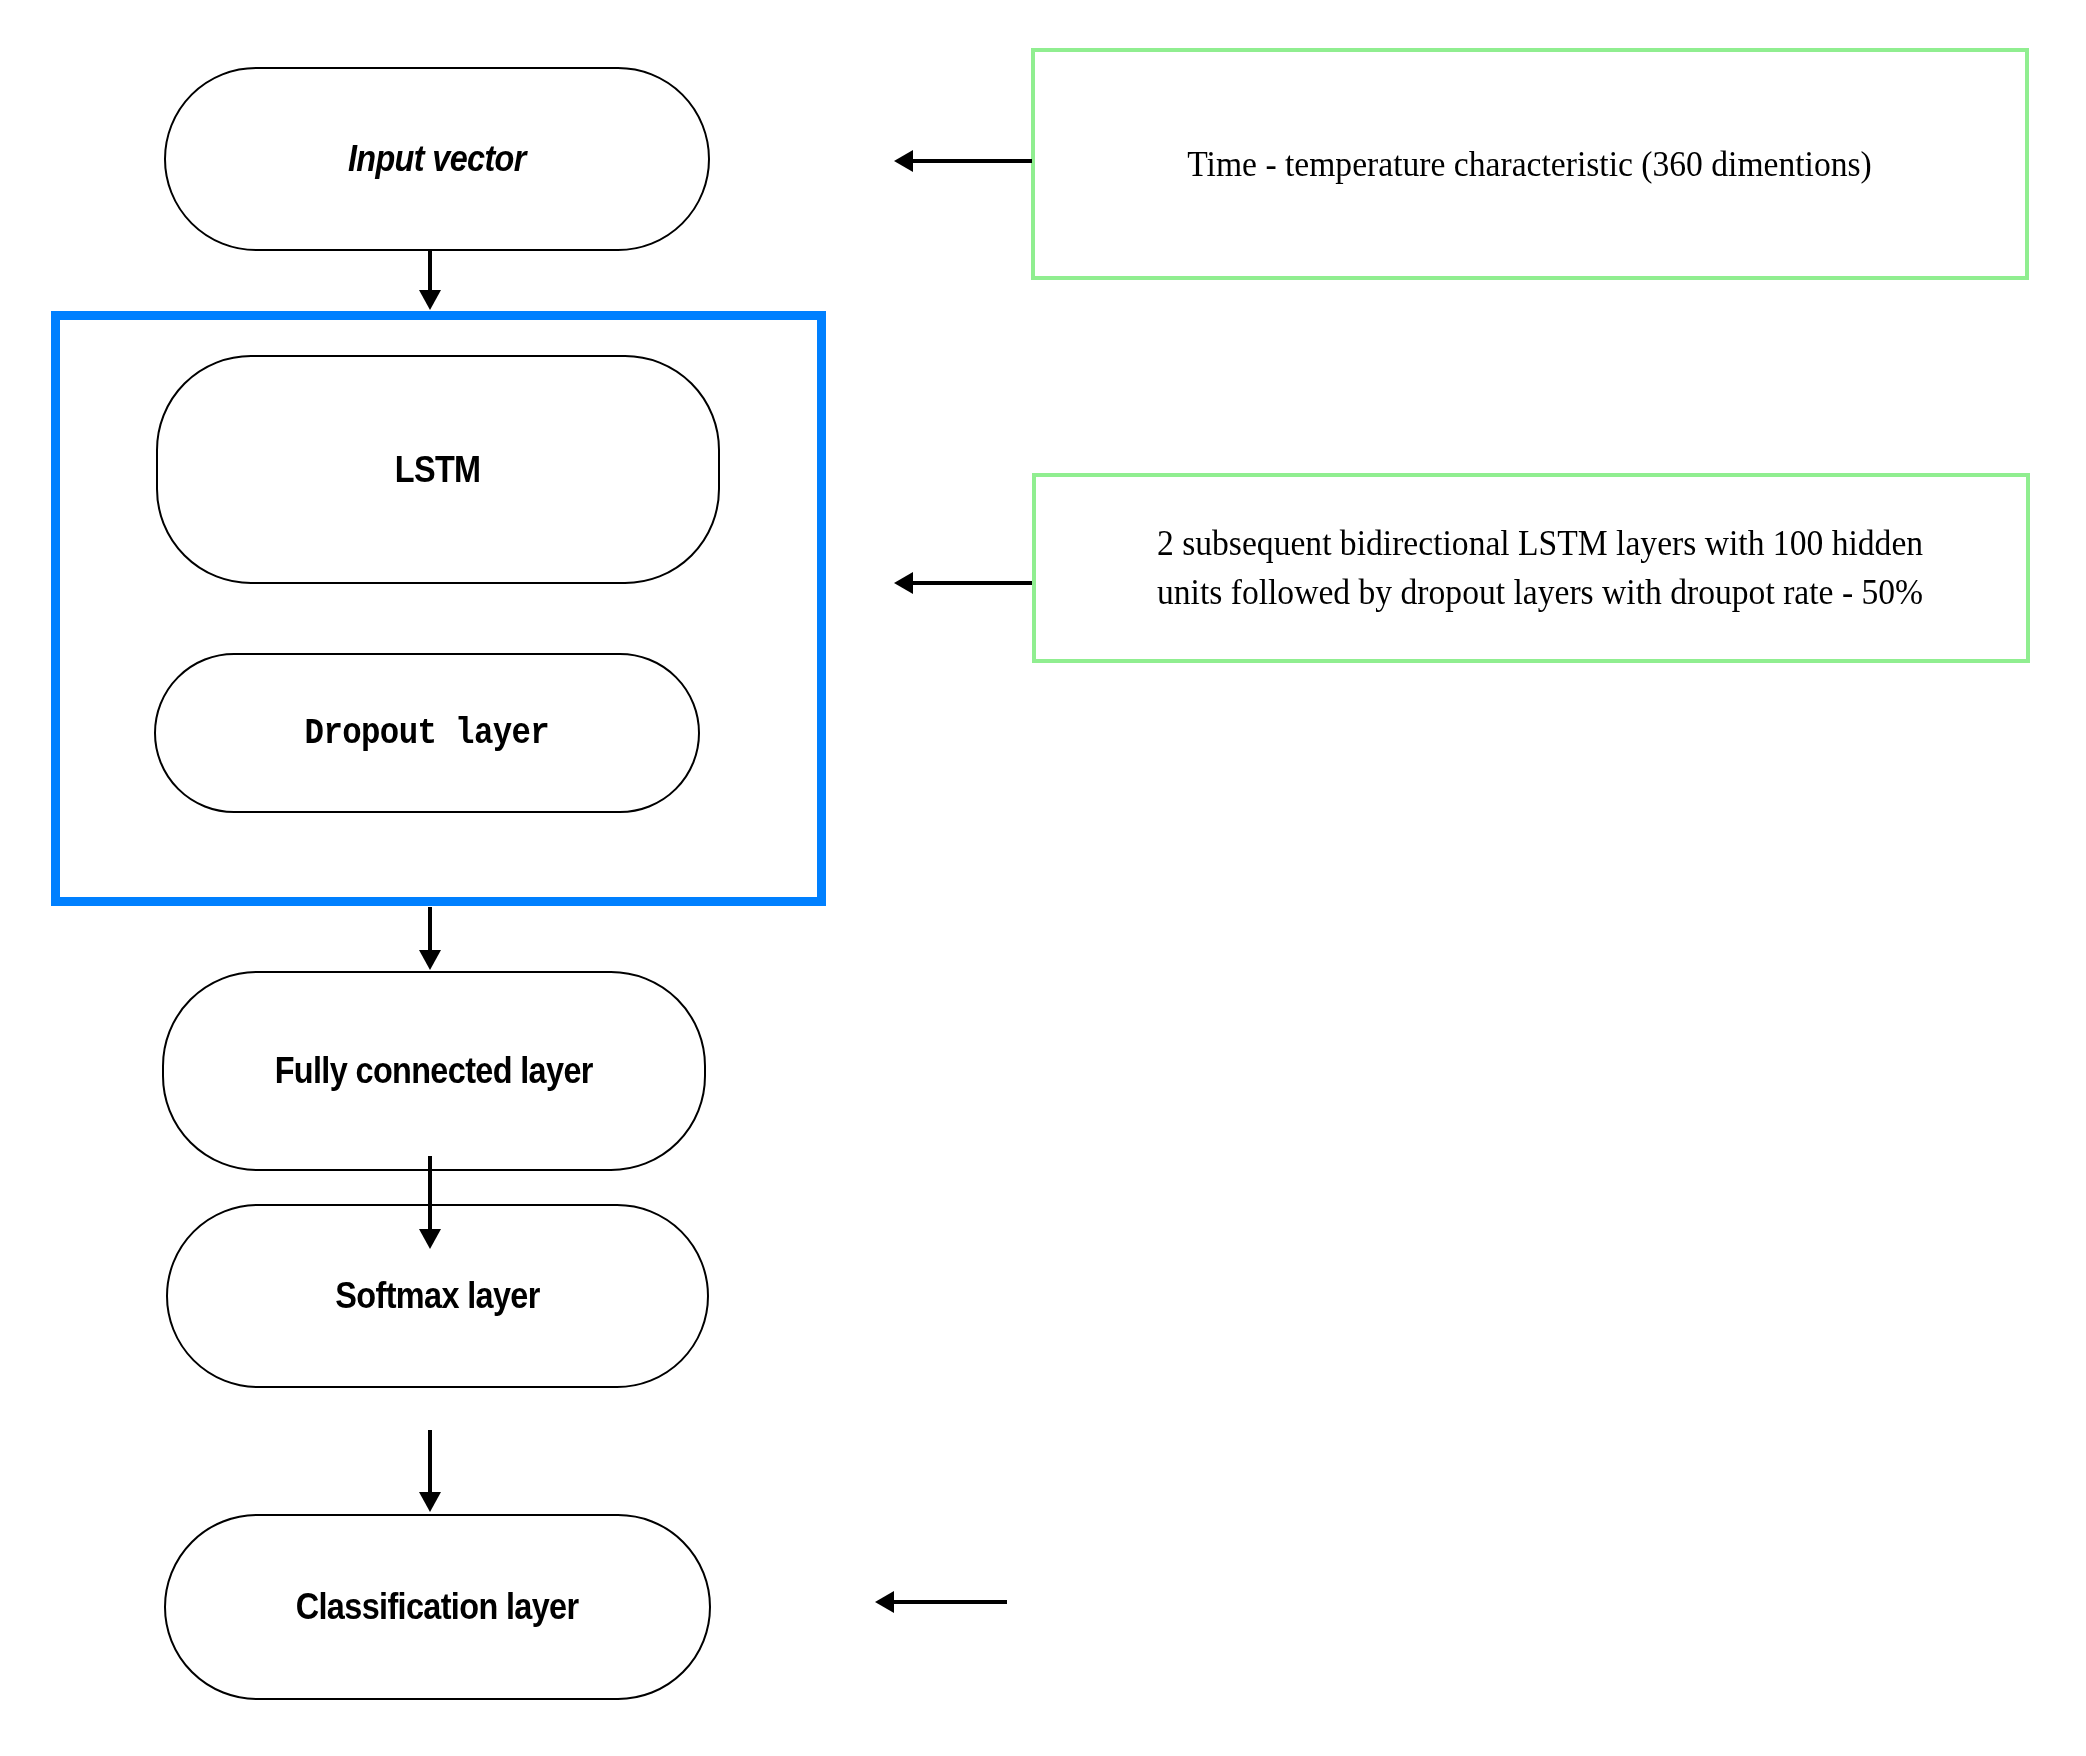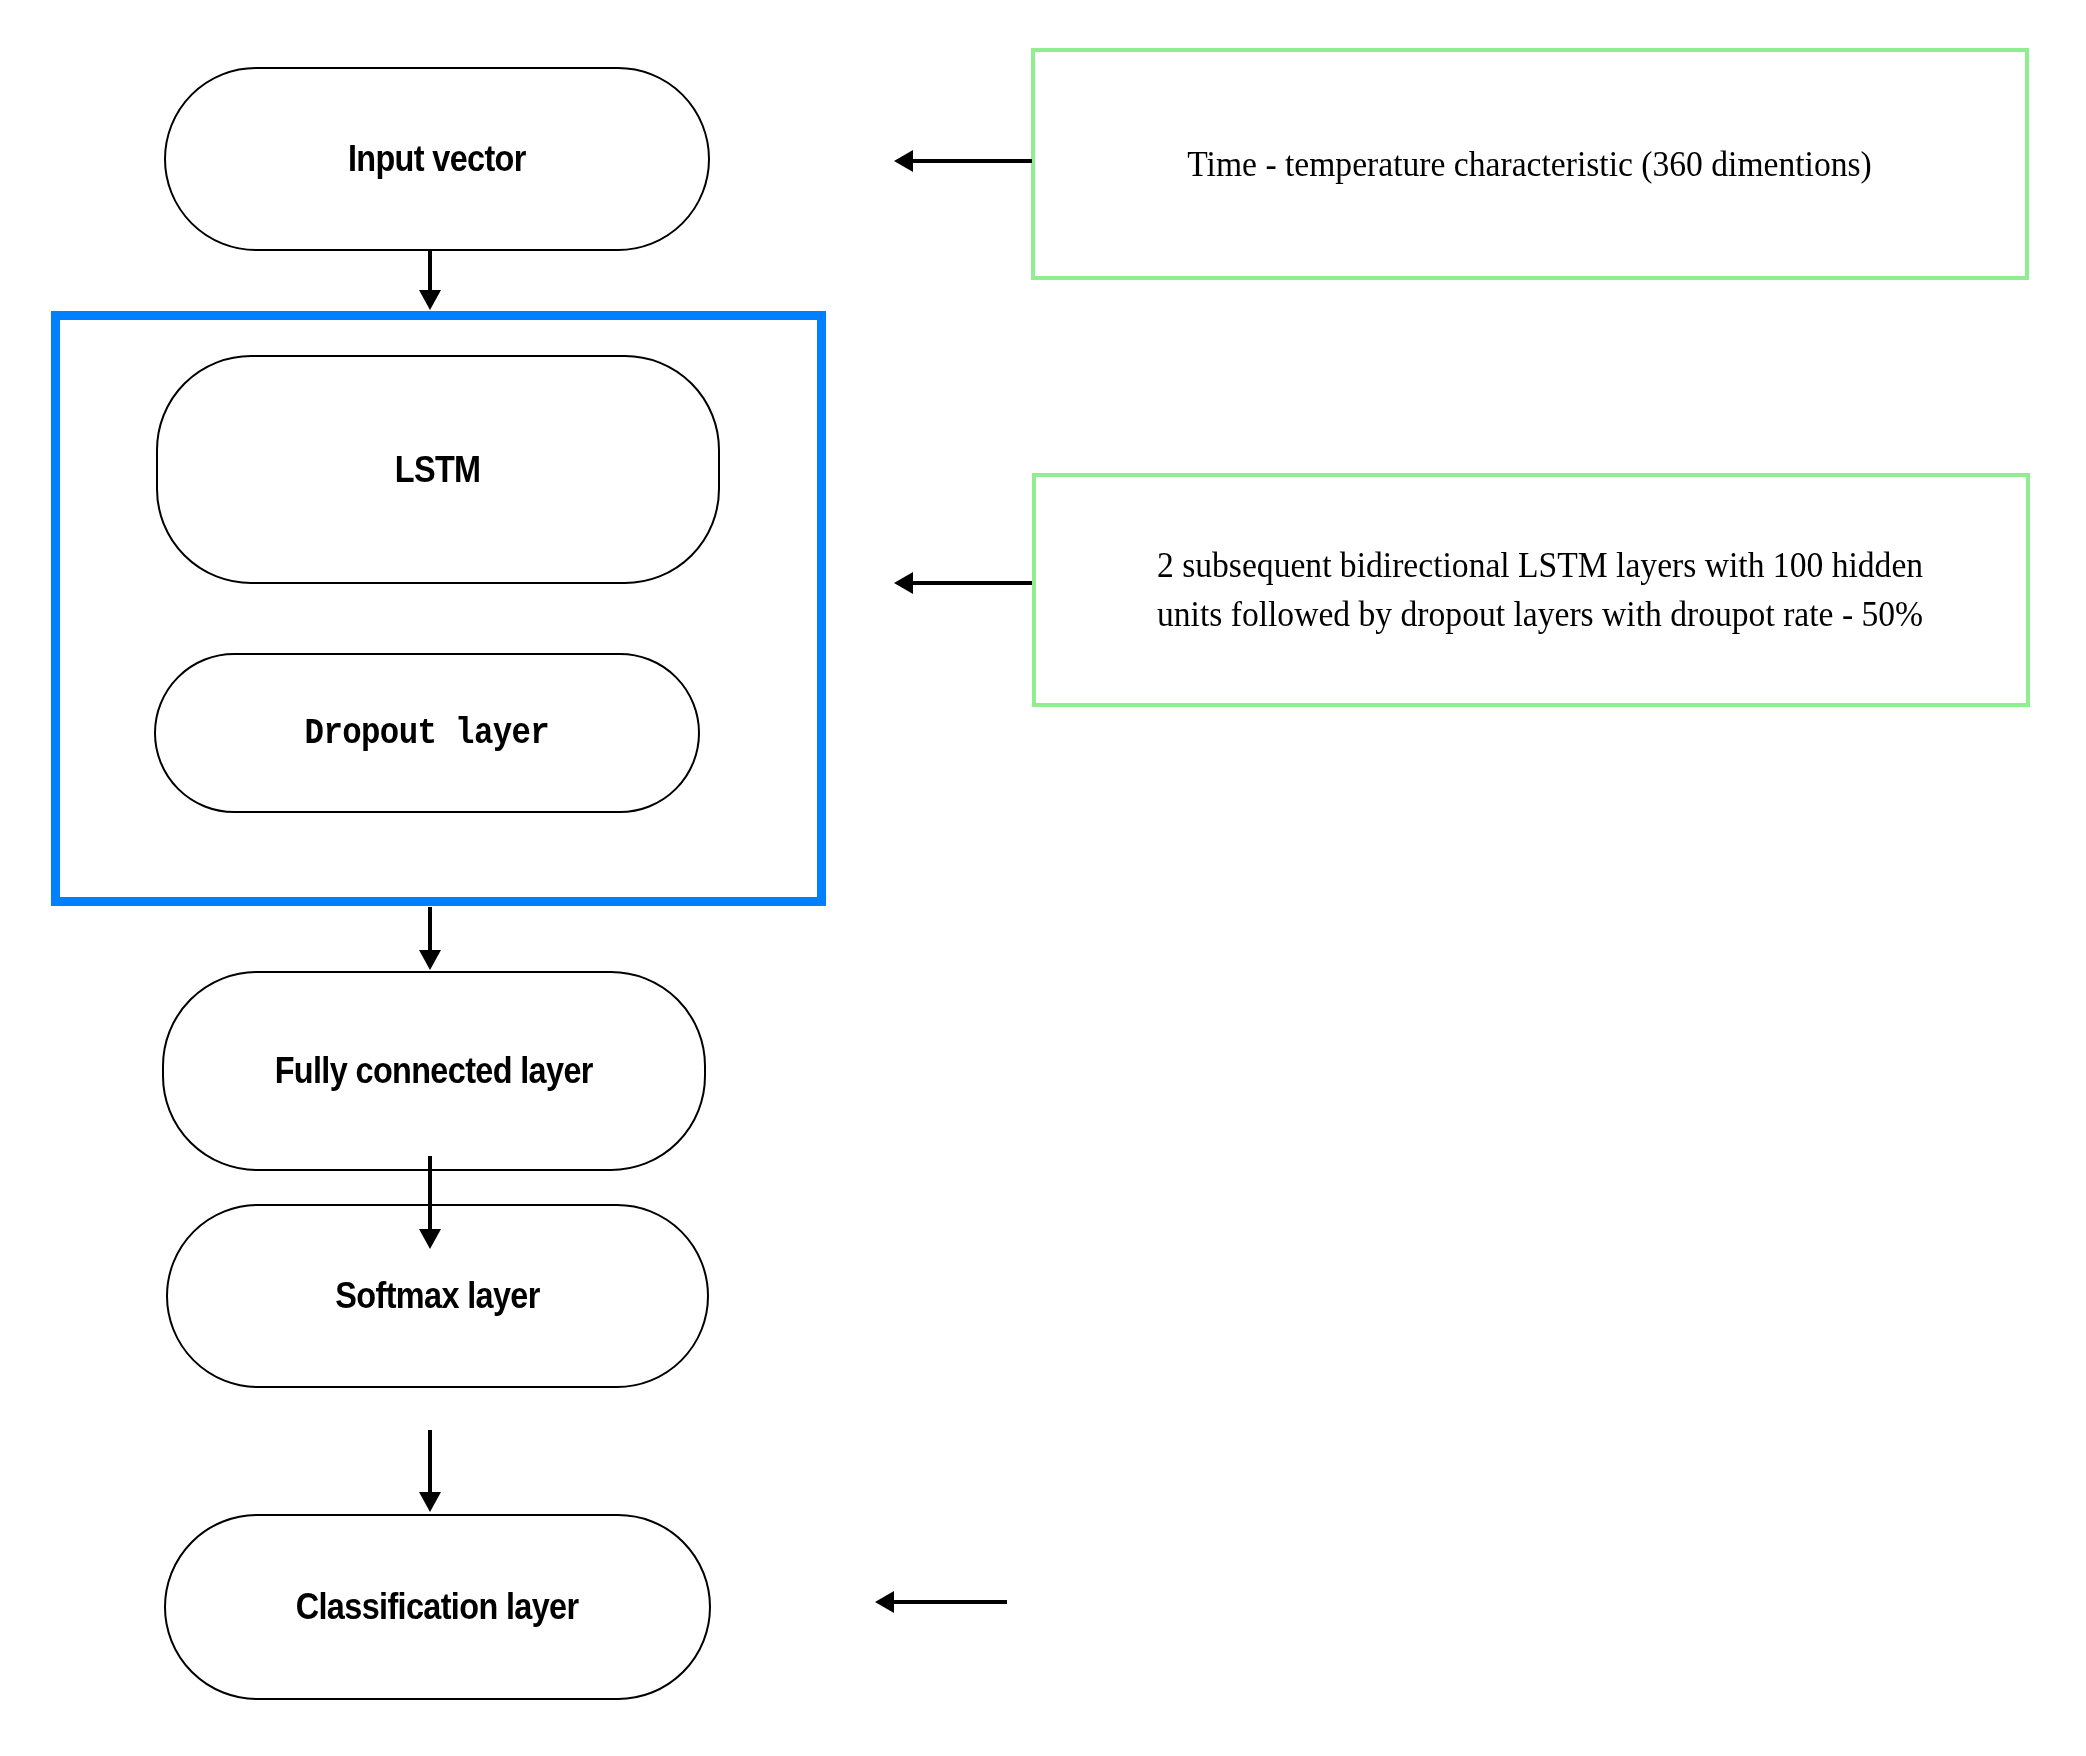--- a/index.html
+++ b/index.html
@@ -94,21 +94,21 @@
     border-right: 19px solid #000000;
   }
 </style>
 </head>
 <body>
 
 <div class="canvas">
 
   <div class="group-frame" style="left:51px; top:311px; width:775px; height:595px;"></div>
 
-  <div class="stadium" style="left:164px; top:67px; width:546px; height:184px;">
+  <div class="stadium" style="left:164px; top:67px; width:546px; height:184px;font-style:italic;">
     <span class="label">Input vector</span>
   </div>
 
   <div class="stadium" style="left:156px; top:355px; width:564px; height:229px;">
     <span class="label">LSTM</span>
   </div>
 
   <div class="stadium" style="left:154px; top:653px; width:546px; height:160px;font-family:Liberation Mono, monospace;">
     <span class="label">Dropout layer</span>
   </div>
@@ -127,21 +127,21 @@
 
   <div class="arrow-v" style="left:428px; top:251px; height:39px;"></div>
   <div class="arrow-v" style="left:428px; top:907px; height:43px;"></div>
   <div class="arrow-v" style="left:428px; top:1156px; height:73px;"></div>
   <div class="arrow-v" style="left:428px; top:1430px; height:62px;"></div>
 
   <div class="anno" style="left:1031px; top:48px; width:998px; height:232px;">
     <div class="line">Time - temperature characteristic (360 dimentions)</div>
   </div>
 
-  <div class="anno" style="left:1032px; top:473px; width:998px; height:234px;padding-left:19px;">
+  <div class="anno" style="left:1032px; top:473px; width:998px; height:190px;padding-left:19px;">
     <div class="line">2 subsequent bidirectional LSTM layers with 100 hidden</div>
     <div class="line">units followed by dropout layers with droupot rate - 50%</div>
   </div>
 
 
   <div class="arrow-h" style="left:913px; top:159px; width:119px;"></div>
   <div class="arrow-h" style="left:913px; top:581px; width:119px;"></div>
   <div class="arrow-h" style="left:894px; top:1600px; width:113px;"></div>
 
 </div>

